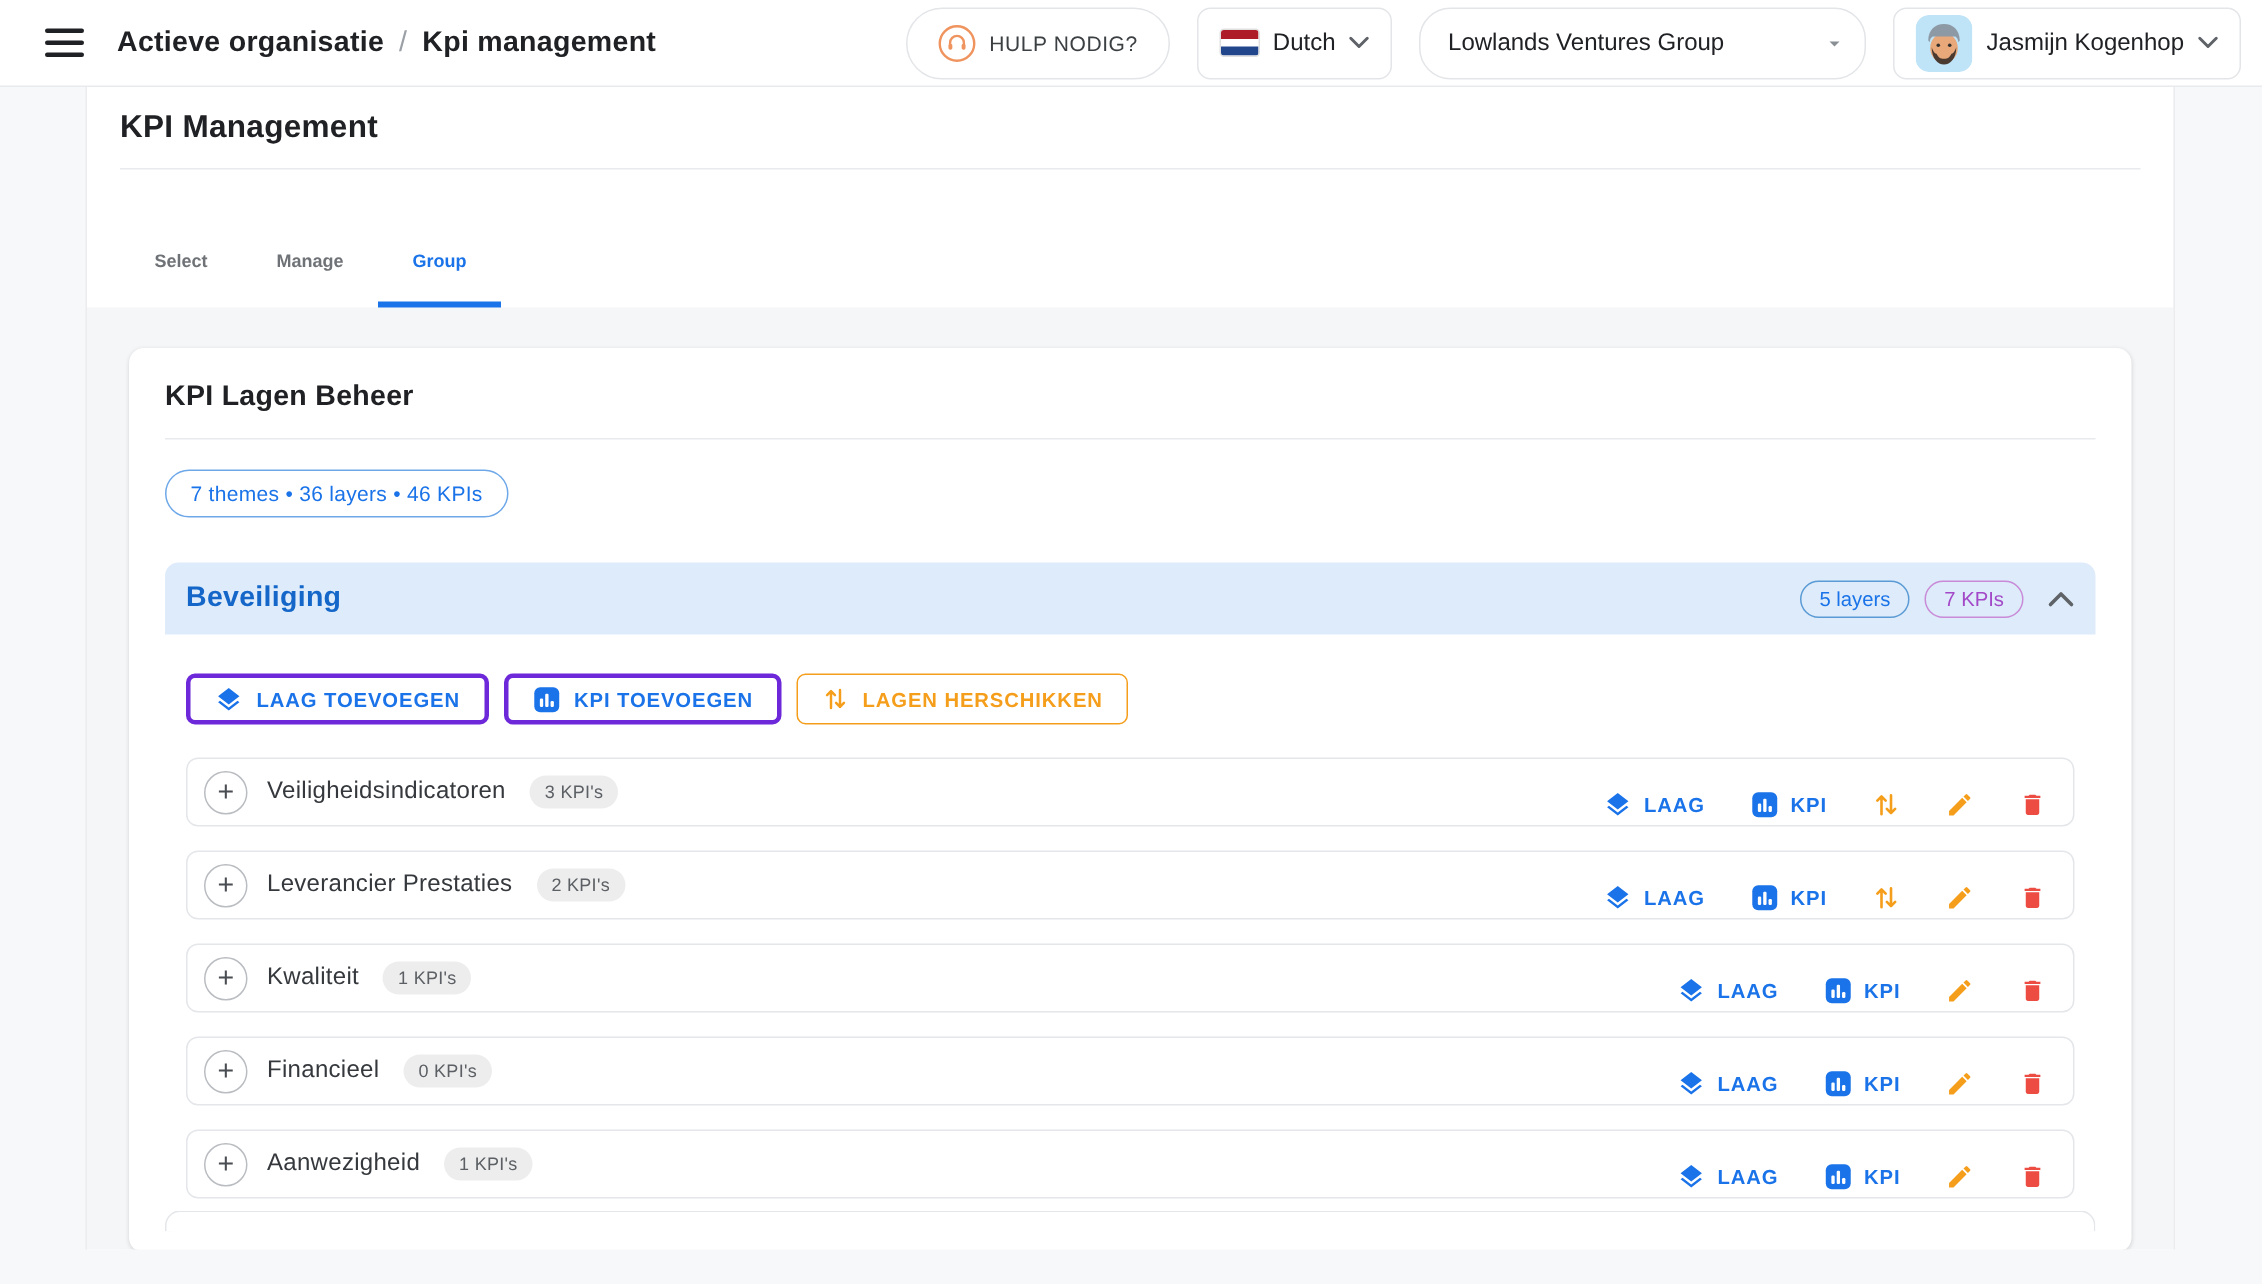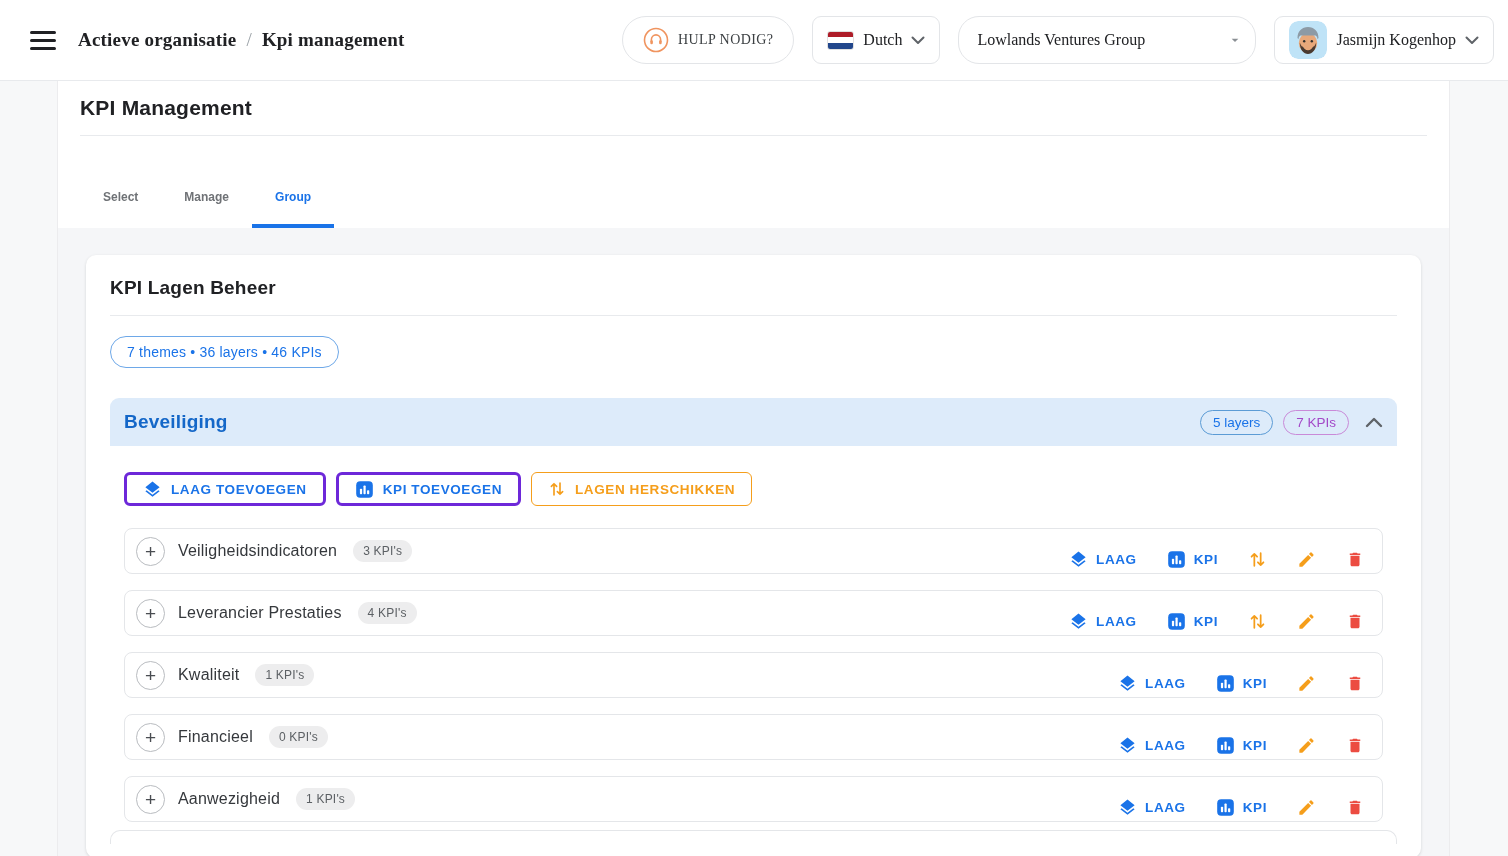--- a/index.html
+++ b/index.html
@@ -1,21 +1,21 @@
 <!DOCTYPE html>
 <html><head>
 <meta charset="utf-8">
 <style>
   * { margin:0; padding:0; box-sizing:border-box; }
   html,body { width:1508px; height:856px; overflow:hidden; background:#f7f8f9;
               font-family:"Liberation Sans", sans-serif; color:#202124; }
 
   
-  .topbar { height:81px; background:#fff; border-bottom:1px solid #e8eaed;
-            display:flex; align-items:center; padding:0 14px 0 30px;font-family:Liberation Serif, serif; }
+  .topbar { height:58px; background:#fff; border-bottom:1px solid #e8eaed;
+            display:flex; align-items:center; padding:0 14px 0 30px; }
   .hamburger { width:26px; display:flex; flex-direction:column; gap:5px; cursor:pointer; }
   .hamburger span { height:3px; background:#202124; border-radius:2px; }
   .breadcrumb { display:flex; align-items:center; gap:10px; margin-left:22px;
                 font-size:19px; font-weight:600; letter-spacing:.2px; }
   .breadcrumb .sep { color:#9aa0a6; font-weight:400; }
   .topbar-right { margin-left:auto; display:flex; align-items:center; gap:18px; }
   .pillbtn { display:flex; align-items:center; gap:9px; height:48px; background:#fff;
              border:1px solid #e3e5e8; cursor:pointer; font-family:inherit; }
   .help-btn { border-radius:24px; padding:0 20px; font-size:14px; color:#3c4043; letter-spacing:.4px; }
   .lang-btn, .org-btn, .user-btn { border-radius:9px; padding:0 14px; font-size:16px; color:#202124; }
@@ -247,21 +247,21 @@
       <button class="icon-btn">
         <svg width="18" height="19" viewBox="0 0 24 24" fill="#ec4c41">
           <path d="M6 19c0 1.1.9 2 2 2h8c1.1 0 2-.9 2-2V7H6v12zM19 4h-3.5l-1-1h-5l-1 1H5v2h14V4z"></path>
         </svg>
       </button>
     </span>
   </div>
                 <div class="layer-row">
     <button class="plus-btn">+</button>
     <span class="layer-name">Leverancier Prestaties</span>
-    <span class="count-badge">4 KPI's</span>
+    <span class="count-badge">2 KPI's</span>
     <span class="row-right">
       <button class="row-link">
         <svg width="19" height="19" viewBox="0 0 24 24" fill="#1a73e8">
           <path d="M11.99 18.54l-7.37-5.73L3 14.07l9 7 9-7-1.63-1.27-7.38 5.74zM12 16l7.36-5.73L21 9l-9-7-9 7 1.63 1.27L12 16z"></path>
         </svg>
         <span>LAAG</span>
       </button>
       <button class="row-link">
         <svg width="19" height="19" viewBox="0 0 24 24">
           <rect x="1.5" y="1.5" width="21" height="21" rx="5" fill="#1a73e8"></rect>

